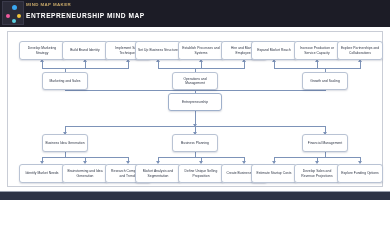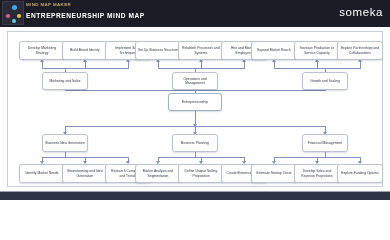--- a/index.html
+++ b/index.html
@@ -109,21 +109,20 @@
     <span class="node-dot" style="left:3px;top:12px;width:4px;height:4px;background:#f05a9e;"></span>
     <span class="node-dot" style="left:14px;top:12px;width:4px;height:4px;background:#f0c43a;"></span>
     <span class="node-dot" style="left:9px;top:17px;width:4px;height:4px;background:#5ad0e0;"></span>
   </div>
 
   <div id="title-block">
     <div id="kicker">MIND MAP MAKER</div>
     <div id="maintitle">ENTREPRENEURSHIP MIND MAP</div>
   </div>
 
-  <div id="someka">someka</div>
 </div>
 
 <div id="outer-frame"></div>
 
 <div id="canvas">
   <div id="map">
 
     <div class="edge v" style="left:187px;top:58px;height:16px;"></div>
     <div class="arrow" style="left:185px;top:55px;"></div>
 

